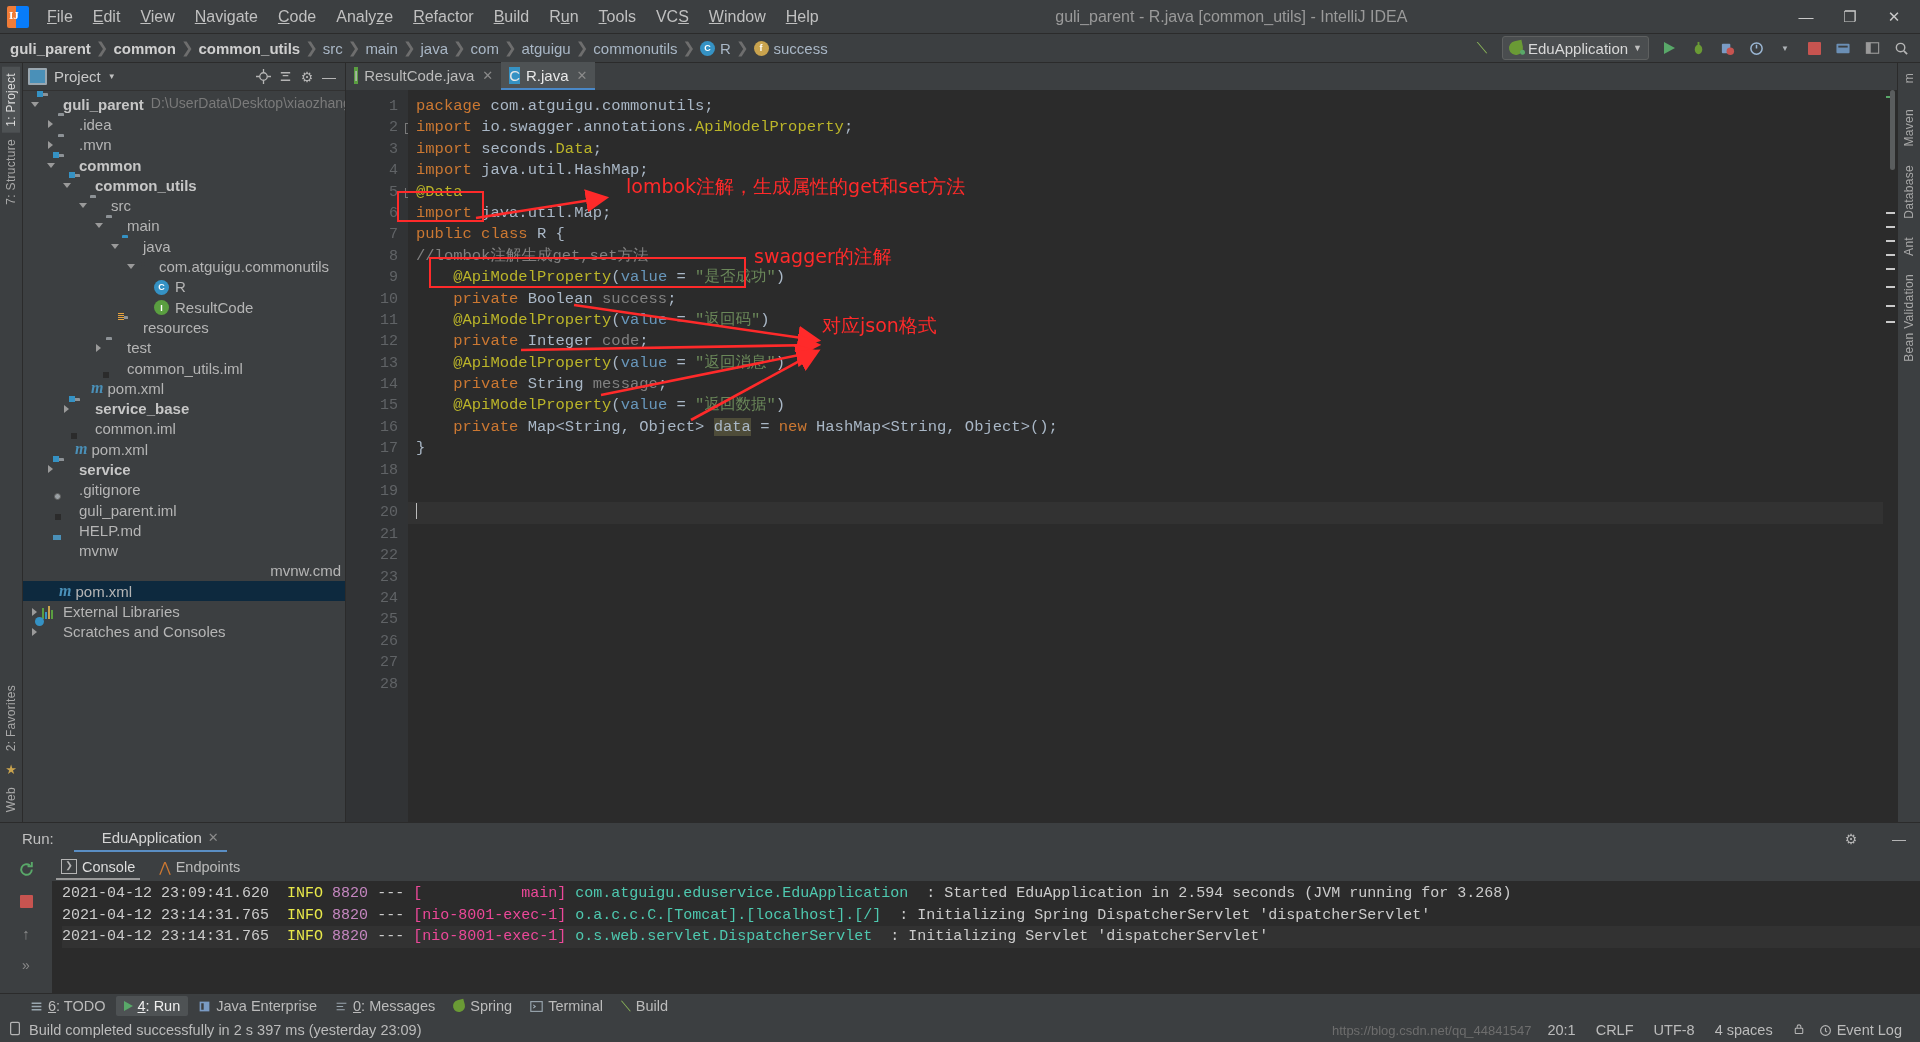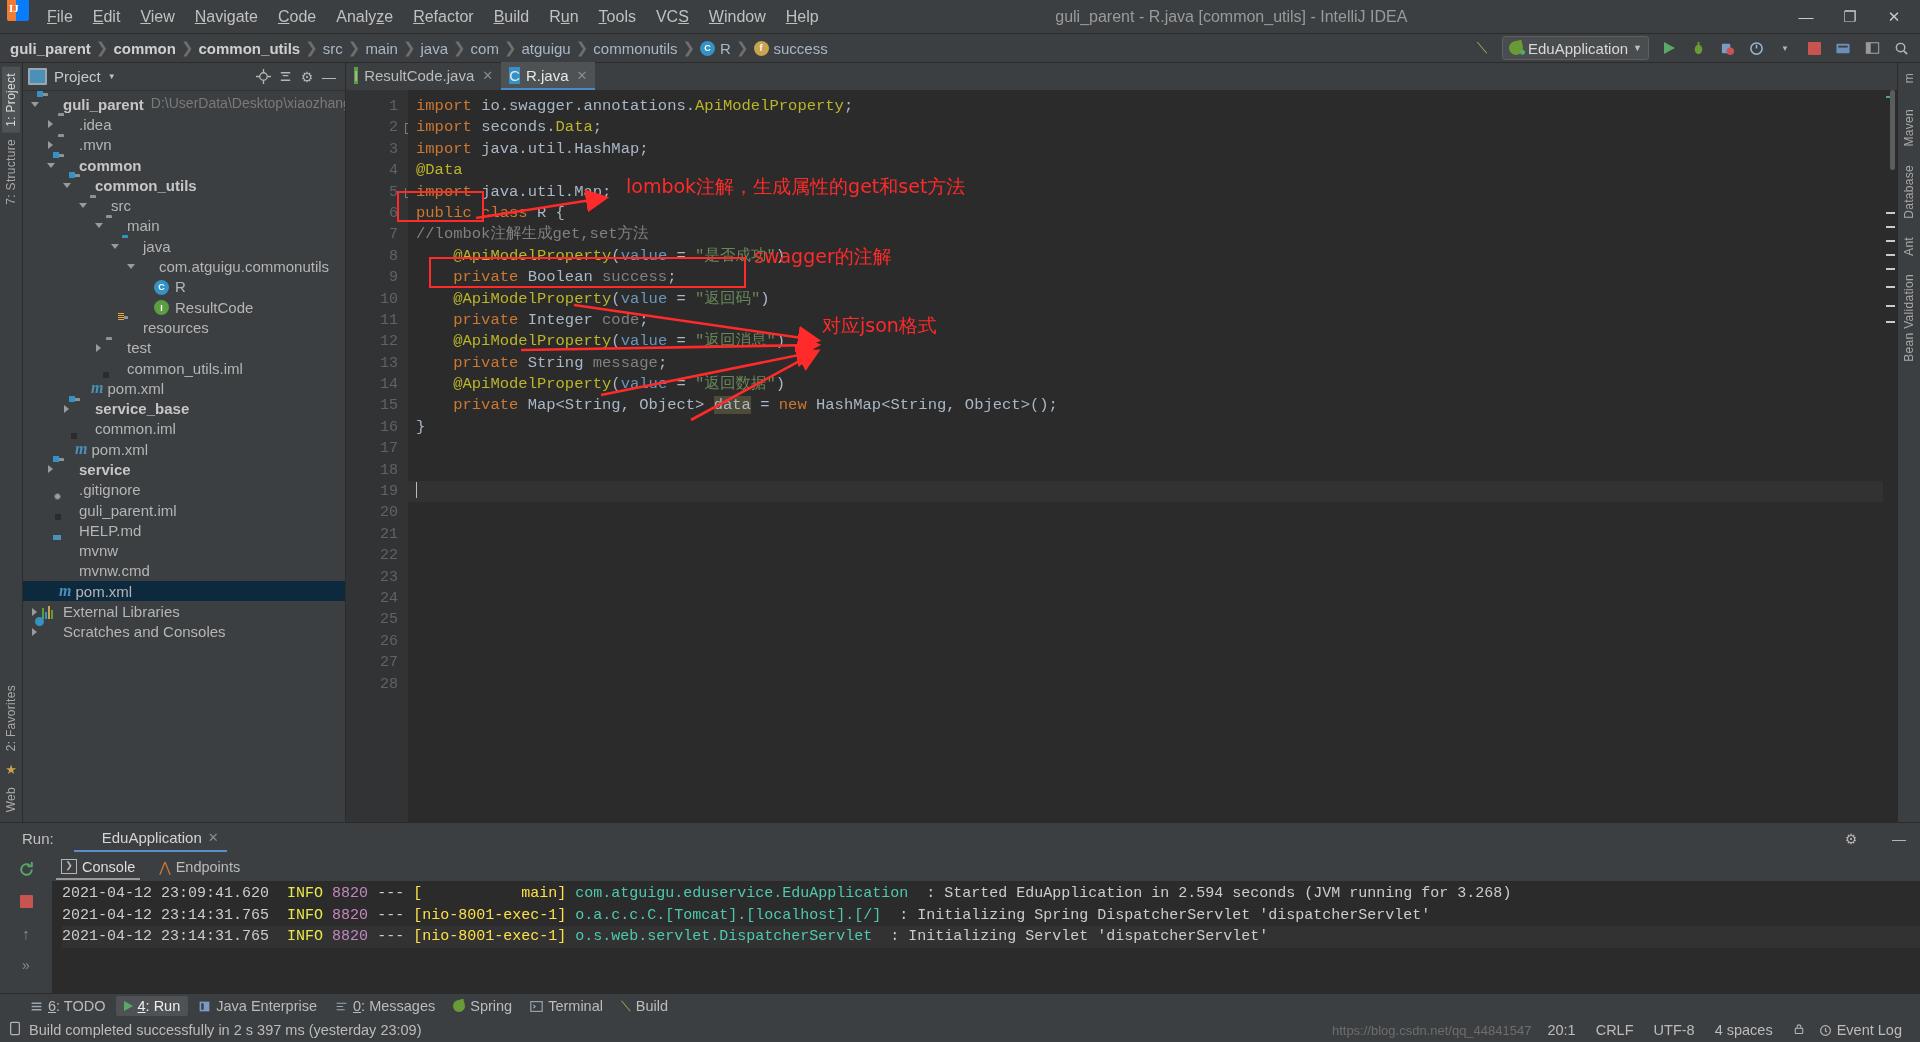--- a/index.html
+++ b/index.html
@@ -7,21 +7,21 @@
     width:1920px;height:1042px;overflow:hidden;
     font-family:"Liberation Sans", sans-serif;
     font-size:16px;color:#bbbbbb;
     -webkit-font-smoothing:antialiased;
   }
   .app{position:relative;width:1920px;height:1042px;display:flex;flex-direction:column;background:#3c3f41;}
 
   
   .titlebar{height:33px;background:#3c3f41;display:flex;align-items:center;flex:0 0 33px;
             border-bottom:1px solid #2b2b2b;}
-  .logo{width:22px;height:35px;margin:0 8px 0 7px;position:relative;flex:0 0 auto;}
+  .logo{width:22px;height:22px;margin:0 8px 0 7px;position:relative;flex:0 0 auto;}
   .logo .l1{position:absolute;left:0;top:0;width:10px;height:22px;background:#f07c38;border-radius:2px 0 0 2px;}
   .logo .l2{position:absolute;left:9px;top:0;width:13px;height:22px;background:#087cfa;border-radius:0 2px 2px 0;}
   .logo .lt{position:absolute;left:2px;top:3px;font-size:11px;color:#fff;font-weight:bold;font-family:"Liberation Serif",serif;}
   .menubar{display:flex;align-items:center;gap:0;}
   .menu-item{padding:4px 10px;font-size:16px;color:#c0c0c0;cursor:default;white-space:nowrap;}
   .menu-item u{text-decoration:underline;}
   .win-title{flex:1;text-align:center;font-size:16px;color:#9a9a9a;padding-right:150px;white-space:nowrap;overflow:hidden;}
   .wbtns{display:flex;align-items:center;margin-right:4px;flex:0 0 auto;}
   .wbtn{width:44px;height:32px;display:flex;align-items:center;justify-content:center;color:#c9c9c9;font-size:15px;}
 
@@ -143,21 +143,21 @@
   .runleftbar .rb{width:22px;height:22px;display:flex;align-items:center;justify-content:center;}
   .runmain{flex:1;display:flex;flex-direction:column;min-width:0;}
   .subtabs{height:27px;display:flex;align-items:center;gap:14px;padding-left:4px;flex:0 0 27px;}
   .subtab{display:flex;align-items:center;gap:5px;font-size:14.5px;color:#bbb;padding:3px 5px;border-bottom:2px solid transparent;}
   .subtab.act{border-bottom:2px solid #9a9a9a;color:#ddd;}
   .console{flex:1;background:#2b2b2b;font-family:"Liberation Mono",monospace;font-size:15px;
            padding:2px 0 0 10px;overflow:hidden;position:relative;}
   .lgline{height:21.5px;line-height:21.5px;white-space:pre;color:#a9b7c6;}
   .lgline.hl2{background:#323232;}
   .ts{color:#cccccc;}.info{color:#e8e84a;}.pid{color:#c586c0;}.dash{color:#cccccc;}
-  .thr{color:#fde047;}.logger{color:#4ec9b0;}.msg{color:#cccccc;}
+  .thr{color:#ec4899;}.logger{color:#4ec9b0;}.msg{color:#cccccc;}
 
   
   .btmtabs{height:24px;background:#3c3f41;display:flex;align-items:center;gap:2px;padding-left:22px;flex:0 0 24px;
            border-top:1px solid #2b2b2b;}
   .bt{display:flex;align-items:center;gap:5px;font-size:14.5px;color:#bbb;padding:2px 8px;border-radius:2px;}
   .bt.act{background:#4e5254;color:#eee;}
   .bt u{text-decoration:underline;}
   .statusbar{height:24px;background:#3c3f41;display:flex;align-items:center;padding:0 8px;flex:0 0 24px;font-size:14.5px;color:#bbb;}
   .statusbar .sp{flex:1;}
   .st-seg{padding:0 10px;color:#bbb;white-space:nowrap;}
@@ -474,21 +474,21 @@
           <div class="trow" style="padding-left: 20px;">
             <span class="tw"></span>
             <span class="ic"><span class="fileic md"></span></span>
             <span class="tlabel">HELP.md</span>
           </div>
           <div class="trow" style="padding-left: 20px;">
             <span class="tw"></span>
             <span class="ic"><span class="fileic plain"></span></span>
             <span class="tlabel">mvnw</span>
           </div>
-          <div class="trow" style="padding-left: 20px;">
+          <div class="trow" style="padding-left: 20px; justify-content: flex-end;">
             <span class="tw"></span>
             <span class="ic"><span class="fileic plain"></span></span>
             <span class="tlabel">mvnw.cmd</span>
           </div>
           <div class="trow sel" style="padding-left: 20px;">
             <span class="tw"></span>
             <span class="mic">m</span>
             <span class="tlabel">pom.xml</span>
           </div>
           <div class="trow" style="padding-left: 4px;">
@@ -553,20 +553,21 @@
             <div class="gline">21</div>
             <div class="gline">22</div>
             <div class="gline">23</div>
             <div class="gline">24</div>
             <div class="gline">25</div>
             <div class="gline">26</div>
             <div class="gline">27</div>
             <div class="gline">28</div>
           </div>
         <div class="code" id="code">
+            <div class="cline"><span class="kw">package </span><span class="typ">com.atguigu.commonutils;</span></div>
             <div class="cline"><span class="kw">import </span><span class="typ">io.swagger.annotations.</span><span class="ann">ApiModelProperty</span><span class="typ">;</span></div>
             <div class="cline"><span class="kw">import </span><span class="typ">seconds.</span><span class="ann">Data</span><span class="typ">;</span></div>
             <div class="cline"><span class="kw">import </span><span class="typ">java.util.HashMap;</span></div>
             <div class="cline"><span class="ann">@Data</span></div>
             <div class="cline"><span class="kw">import </span><span class="typ">java.util.Map;</span></div>
             <div class="cline"><span class="kw">public class </span><span class="typ">R </span><span class="pm">{</span></div>
             <div class="cline"><span class="cmt">//lombok注解生成get,set方法</span></div>
             <div class="cline">    <span class="ann">@ApiModelProperty</span><span class="pm">(</span><span class="num">value</span><span class="pm"> = </span><span class="str">"是否成功"</span><span class="pm">)</span></div>
             <div class="cline">    <span class="kw">private </span><span class="typ">Boolean </span><span class="cmt">success</span><span class="pm">;</span></div>
             <div class="cline">    <span class="ann">@ApiModelProperty</span><span class="pm">(</span><span class="num">value</span><span class="pm"> = </span><span class="str">"返回码"</span><span class="pm">)</span></div>

